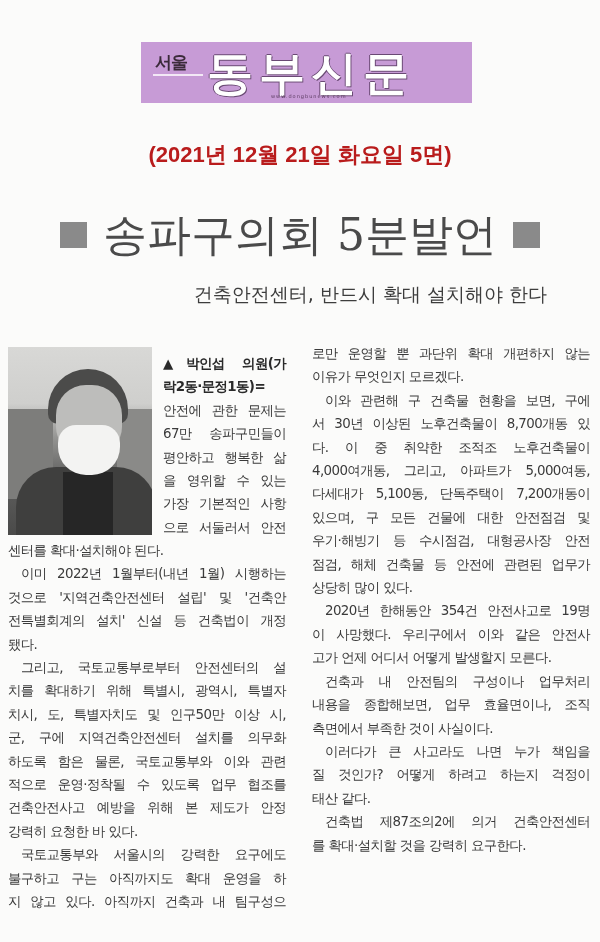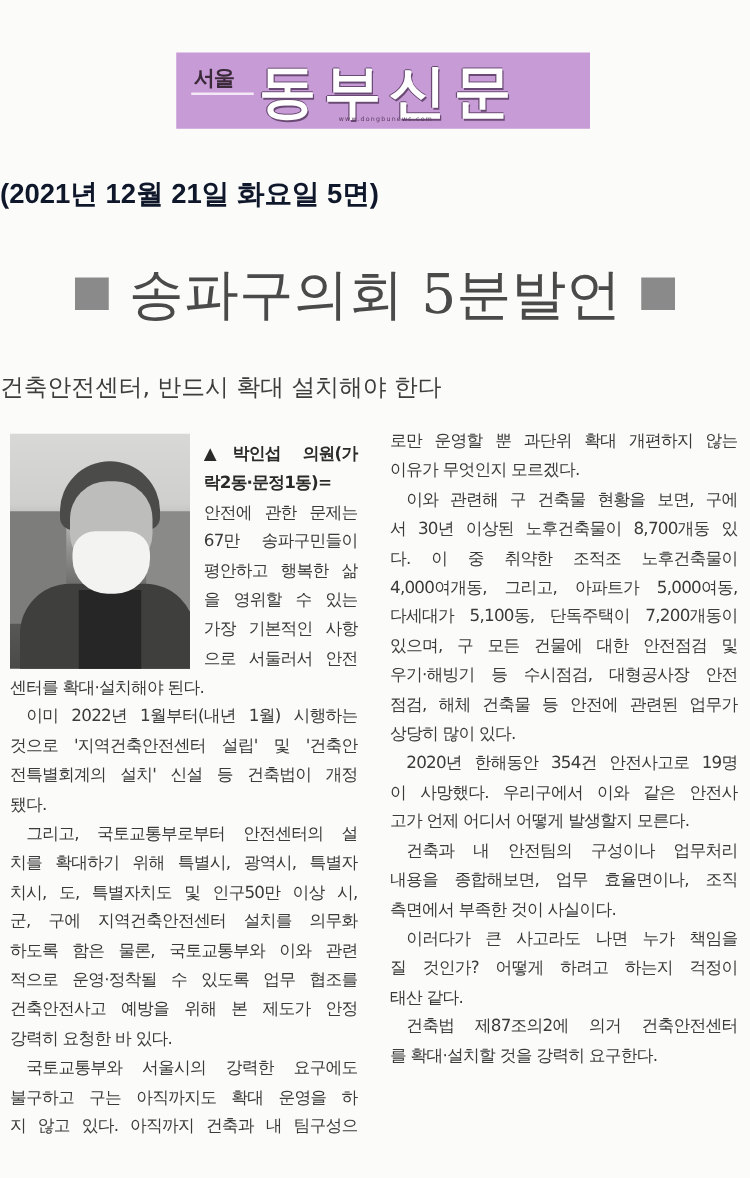--- a/index.html
+++ b/index.html
@@ -20,35 +20,35 @@
   }
   .mast-name {
     position: absolute; left: 66px; top: 1px; font-family: "DejaVu Serif", serif;
     font-size: 46px; font-weight: bold; color: #ffffff; letter-spacing: 6px;
     text-shadow: 1px 1px 0 #6a4a74, -1px 0 0 #6a4a74, 0 -1px 0 #6a4a74;
   }
   .mast-url {
     position: absolute; left: 130px; top: 51px; font-size: 5px; color: #5a3a60; letter-spacing: 1px;
   }
   .dateline {
-    position: absolute; left: 0; top: 140px; width: 600px; 
-    font-family: "Liberation Sans", sans-serif; font-size: 22px; font-weight: bold; color: #0f172a;
+    position: absolute; left: 0; top: 140px; width: 600px; text-align: center;
+    font-family: "Liberation Sans", sans-serif; font-size: 22px; font-weight: bold; color: #b91c1c;
   }
   .headline-row {
     position: absolute; left: 0; top: 205px; width: 600px; height: 60px;
     display: flex; align-items: center; justify-content: center; gap: 16px;
   }
   .square {
     width: 27px; height: 26px; background: #8a8a8a;
   }
   .headline {
     font-family: "DejaVu Serif", serif; font-size: 44px; color: #4a4a4a; letter-spacing: 0;
   }
   .subhead {
-    position: absolute; left: 0; top: 297px; width: 547px; text-align: left;
+    position: absolute; left: 0; top: 282px; width: 547px; text-align: right;
     font-size: 19px; color: #3d3d3d; letter-spacing: 0;
   }
   .photo {
     position: absolute; left: 8px; top: 347px; width: 144px; height: 188px;
     background: linear-gradient(#d8d8d6 0%, #cfcfcd 30%, #8f8f8d 50%, #5f5f5e 70%, #4a4a49 100%);
     overflow: hidden;
   }
   .photo .bg-left { position: absolute; left: 0; top: 62px; width: 45px; height: 90px; background: #7d7d7b; }
   .photo .bg-right { position: absolute; right: 0; top: 62px; width: 35px; height: 80px; background: #8a8a88; }
   .photo .hair { position: absolute; left: 40px; top: 22px; width: 80px; height: 55px; border-radius: 40px 40px 10px 10px; background: #4b4b4a; }

